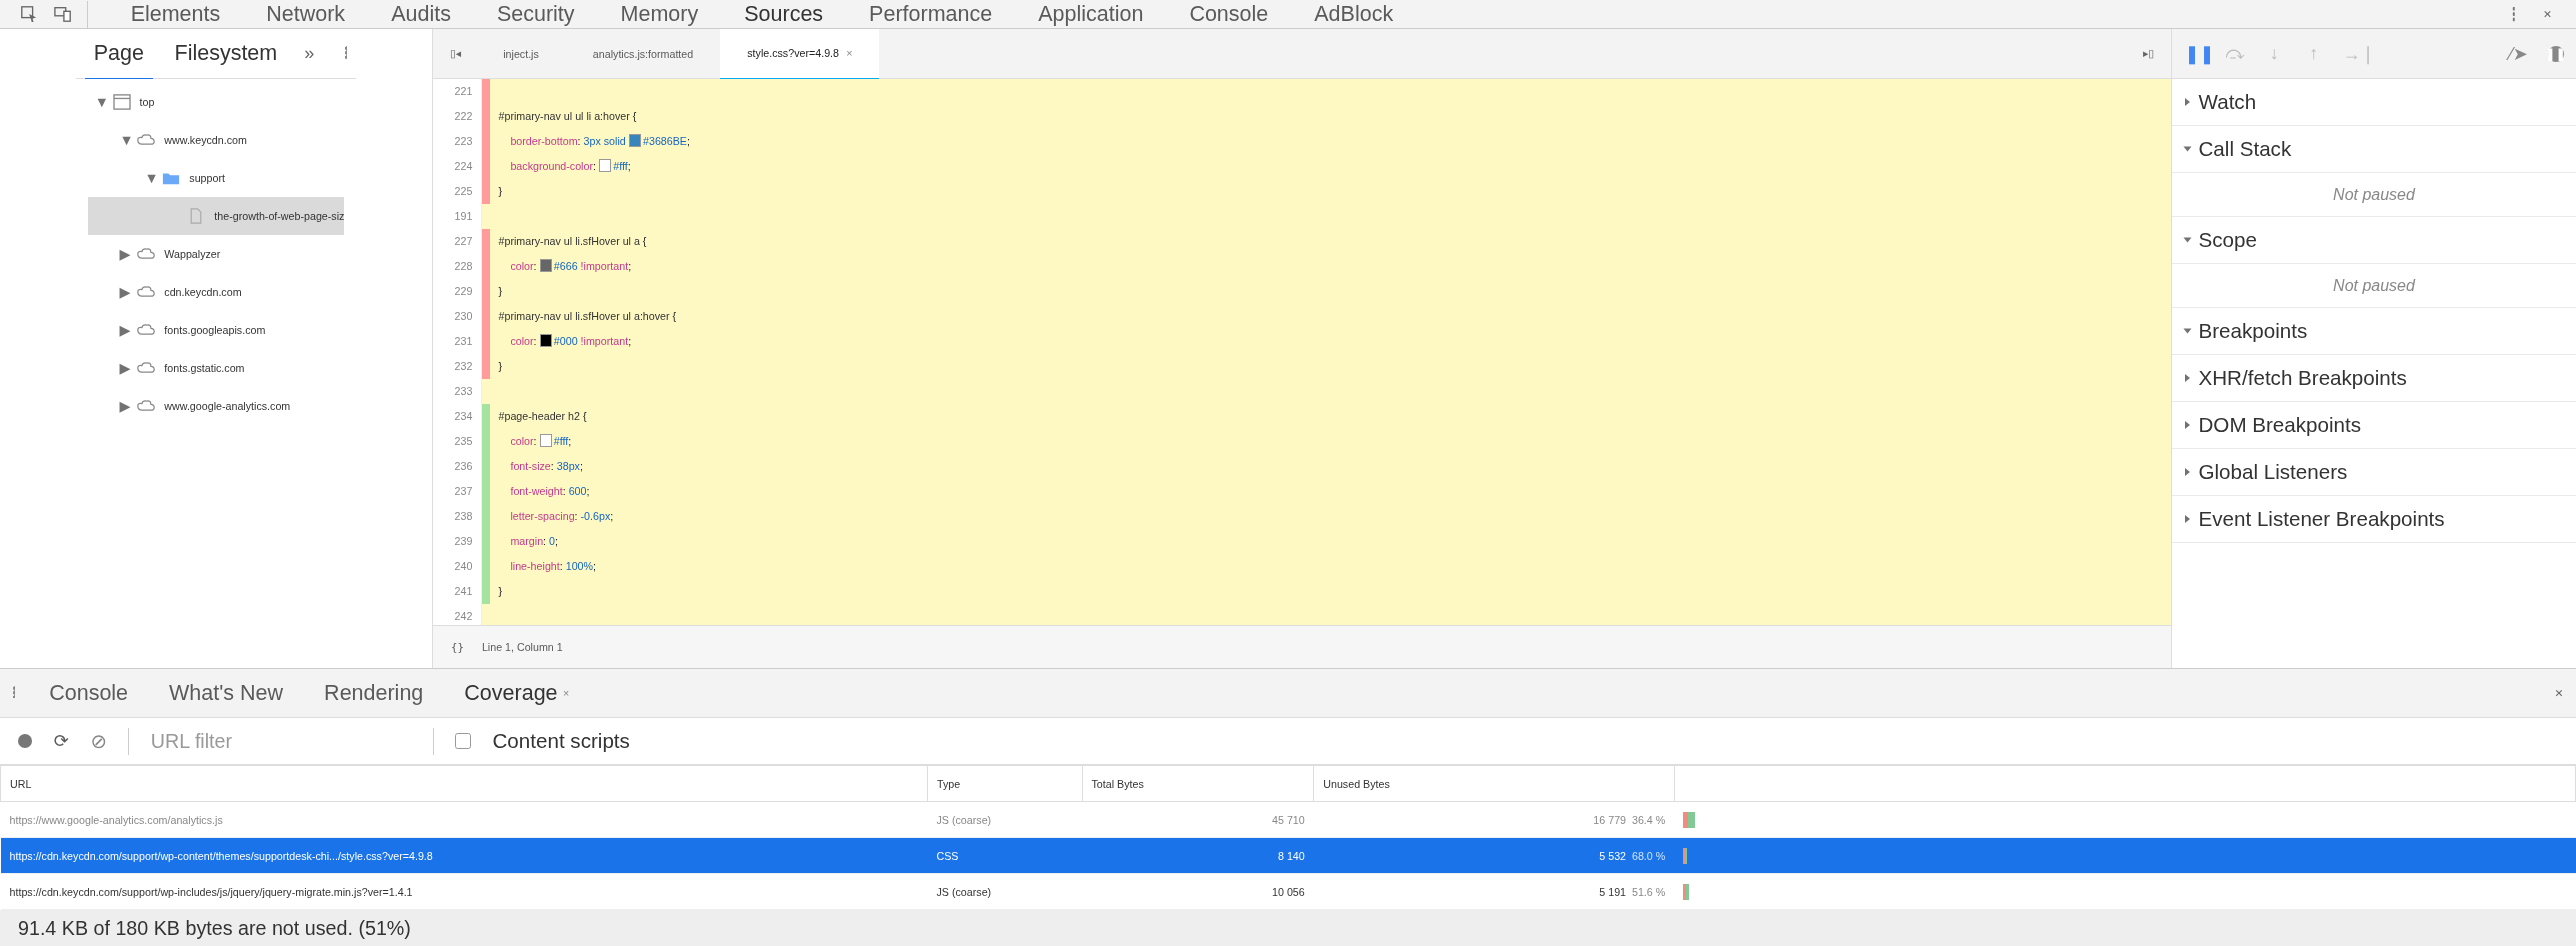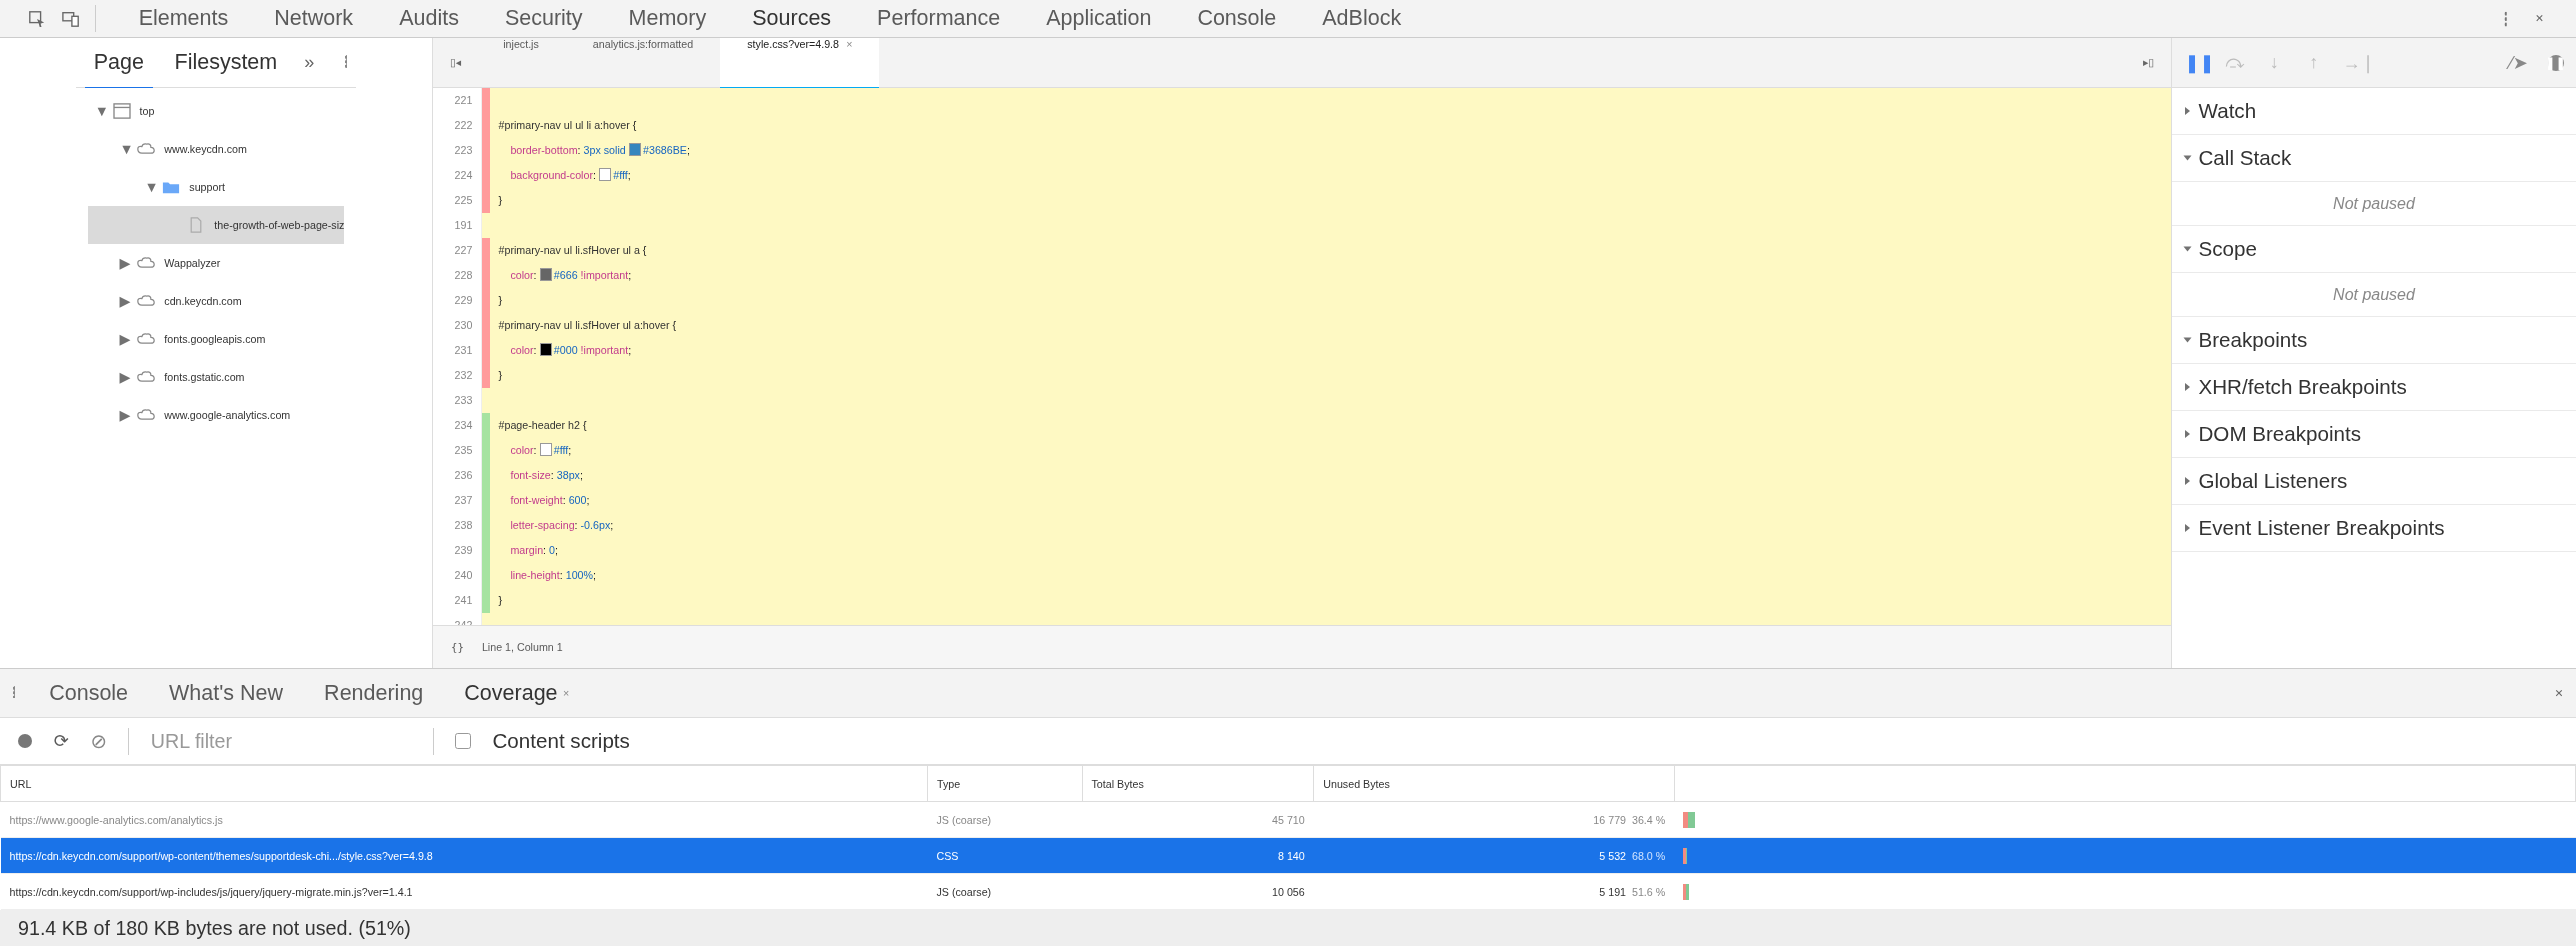--- a/index.html
+++ b/index.html
@@ -1,17 +1,17 @@
 <!DOCTYPE html>
 <html><head>
 <meta charset="utf-8">
 <style>
 * { margin:0; padding:0; box-sizing:border-box; font-family:"Helvetica Neue",Arial,sans-serif; font-size:10.7px; }
 body { width:2576px; height:946px; transform-origin:0 0; background:#fff; color:#333; display:flex; flex-direction:column; }
-.top-tabs { height:38px; border-bottom:0.9px solid #ccc; display:flex; align-items:center; padding:0 23px; gap:7.2px; background:#f3f3f3; }
+.top-tabs { height:29px; border-bottom:0.9px solid #ccc; display:flex; align-items:center; padding:0 15px; gap:7.2px; background:#f3f3f3; }
 .top-tabs .icon-btn { width:27px; height:27px; display:flex; align-items:center; justify-content:center; color:#666; }
 .top-tabs .panels { display:flex; gap:0; margin-left:9px;}
 .top-tabs .panel { padding:0 23px; height:47px; display:flex; align-items:center; color:#5a5a5a; font-size:21.5px; }
 .top-tabs .panel.active { color:#333; }
 .top-tabs .spacer { flex:1; }
 .dots-v { display:inline-block; width:3.6px; height:16px; background:radial-gradient(#777 1.3px, transparent 1.4px) 0 0/3.6px 5.4px; }
 .dots-v2 { width:2.7px; height:12.5px; background:radial-gradient(#888 1.1px, transparent 1.2px) 0 0/2.7px 4.5px; display:inline-block;}
 .x-mark::before { content:"✕"; color:#666; }
 .main { flex:1; display:flex; min-height:0;}
 .left { width:433px; border-right:0.9px solid #ddd; display:flex; flex-direction:column; background:#fff;align-items:center;}
@@ -23,21 +23,21 @@
 .tree { flex:1; overflow:auto; padding:3.6px 0; font-size:21.5px; line-height:38px;}
 .tree-row { display:flex; align-items:center; height:38px; padding-left:7.2px; white-space:nowrap; overflow:hidden;}
 .tree-row.selected { background:#dadada;}
 .tw { display:inline-block; width:10.7px; text-align:center; color:#727272; font-size:14.3px; margin-right:5.4px;}
 .ic { width:21.5px; height:18px; display:inline-flex; align-items:center; justify-content:center; margin-right:7.2px; color:#888;}
 .ic svg { width:18px; height:16px;}
 .folder { fill:#6aa8f8;}
 .code { flex:1; display:flex; flex-direction:column; border-right:0.9px solid #ddd; min-width:0;}
 .code-tabs { height:50px; border-bottom:0.9px solid #ddd; display:flex; align-items:center; padding:0 9px; gap:7.2px; background:#f3f3f3;}
 .code-tabs .nav-ic { width:27px; display:flex; align-items:center; justify-content:center; color:#666;}
-.code-tabs .ctab { padding:0 27px; height:50px; display:flex; align-items:flex-start; font-size:21.5px; color:#5a5a5a; gap:7.2px;}
+.code-tabs .ctab { padding:0 27px; height:50px; display:flex; align-items:center; font-size:21.5px; color:#5a5a5a; gap:7.2px;}
 .code-tabs .ctab.active { color:#222; background:#fff; border-bottom:1.8px solid #03a9f4;}
 .code-tabs .spacer { flex:1;}
 .editor { flex:1; display:flex; overflow:hidden; font-family:Menlo,Consolas,monospace; font-size:19.7px; line-height:25px; background:#fef9c3;}
 .gutter { background:#fff; text-align:right; color:#888; padding:0 9px 0 21.5px; border-right:0.9px solid #eee;}
 .gutter .ln { height:25px;}
 .cov-col { width:7.2px;}
 .cov-col .c { height:25px; width:7.2px;}
 .c.r { background:#ff9b9b;}
 .c.g { background:#a6e3a1;}
 .codetext { flex:1; padding-left:9px; white-space:pre; color:#222;}

